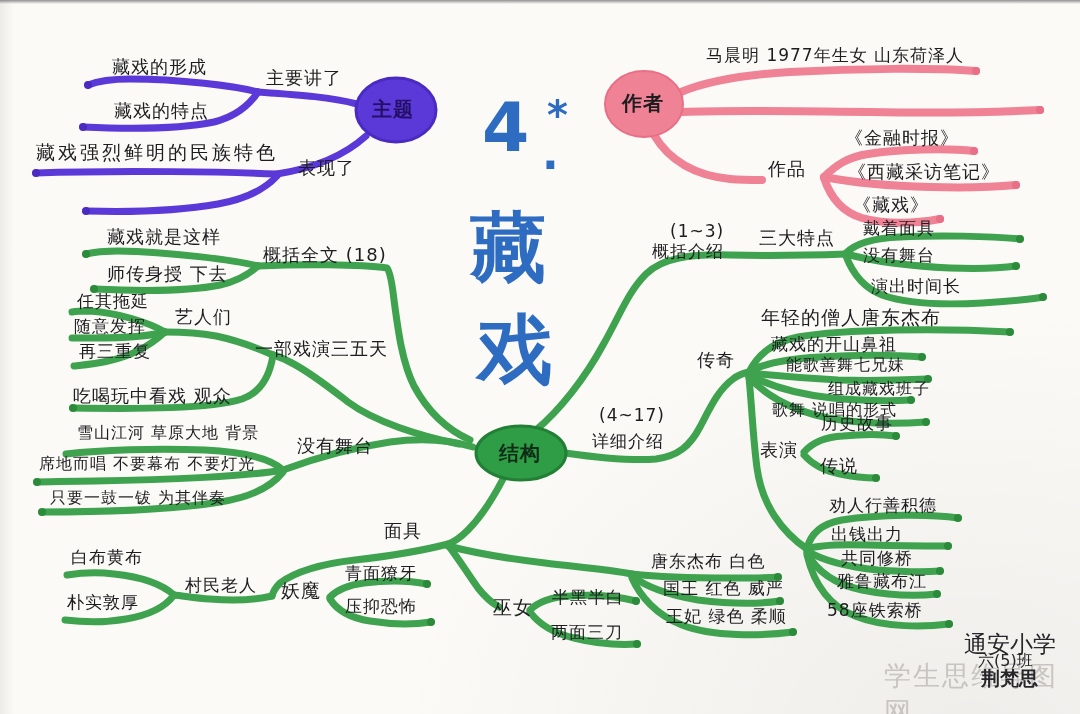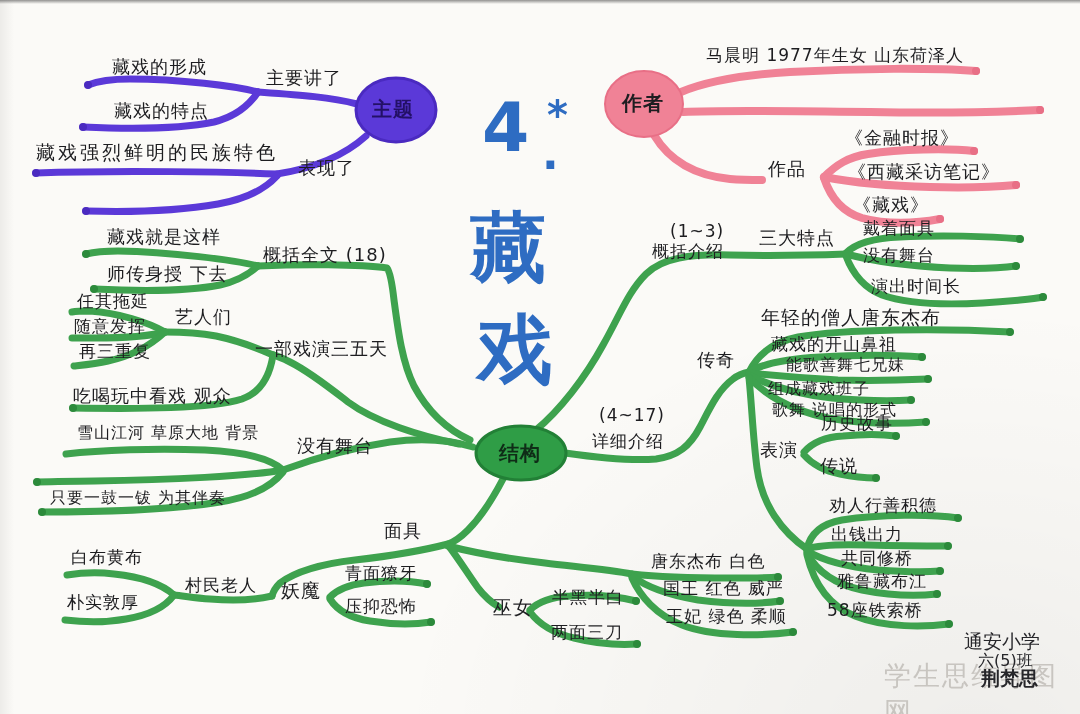--- a/index.html
+++ b/index.html
@@ -175,21 +175,21 @@
   <div class="lbl" style="left:863px;top:219px;font-size:17px;">戴着面具</div>
   <div class="lbl" style="left:863px;top:246px;font-size:17px;">没有舞台</div>
   <div class="lbl" style="left:871px;top:277px;font-size:17px;">演出时间长</div>
 
   <div class="lbl" style="left:599px;top:406px;font-size:17px;">(4~17)</div>
   <div class="lbl" style="left:592px;top:432px;font-size:17px;">详细介绍</div>
   <div class="lbl" style="left:697px;top:350px;font-size:18px;">传奇</div>
   <div class="lbl" style="left:761px;top:307px;font-size:19px;">年轻的僧人唐东杰布</div>
   <div class="lbl" style="left:771px;top:335px;font-size:17px;">藏戏的开山鼻祖</div>
   <div class="lbl" style="left:786px;top:356px;font-size:16px;">能歌善舞七兄妹</div>
-  <div class="lbl" style="left:768px;top:380px;font-size:16px;">组成藏戏班子</div>
+  <div class="lbl" style="left:828px;top:380px;font-size:16px;">组成藏戏班子</div>
   <div class="lbl" style="left:772px;top:401px;font-size:16px;">歌舞 说唱的形式</div>
   <div class="lbl" style="left:760px;top:440px;font-size:18px;">表演</div>
   <div class="lbl" style="left:821px;top:414px;font-size:17px;">历史故事</div>
   <div class="lbl" style="left:820px;top:456px;font-size:18px;">传说</div>
   <div class="lbl" style="left:829px;top:496px;font-size:17px;">劝人行善积德</div>
   <div class="lbl" style="left:831px;top:525px;font-size:17px;">出钱出力</div>
   <div class="lbl" style="left:841px;top:549px;font-size:17px;">共同修桥</div>
   <div class="lbl" style="left:837px;top:572px;font-size:17px;">雅鲁藏布江</div>
   <div class="lbl" style="left:827px;top:601px;font-size:17px;">58座铁索桥</div>
 
@@ -199,34 +199,35 @@
 
   <div class="lbl" style="left:255px;top:339px;font-size:18px;">一部戏演三五天</div>
   <div class="lbl" style="left:175px;top:307px;font-size:18px;">艺人们</div>
   <div class="lbl" style="left:77px;top:292px;font-size:17px;">任其拖延</div>
   <div class="lbl" style="left:74px;top:317px;font-size:17px;">随意发挥</div>
   <div class="lbl" style="left:79px;top:342px;font-size:17px;">再三重复</div>
   <div class="lbl" style="left:73px;top:386px;font-size:18px;">吃喝玩中看戏 观众</div>
 
   <div class="lbl" style="left:297px;top:436px;font-size:18px;">没有舞台</div>
   <div class="lbl" style="left:77px;top:424px;font-size:16px;">雪山江河 草原大地 背景</div>
+  <div class="lbl" style="left:39px;top:455px;font-size:16px;">席地而唱 不要幕布 不要灯光</div>
   <div class="lbl" style="left:50px;top:489px;font-size:16px;">只要一鼓一钹 为其伴奏</div>
 
   <div class="lbl" style="left:384px;top:521px;font-size:18px;">面具</div>
   <div class="lbl" style="left:185px;top:576px;font-size:17px;">村民老人</div>
   <div class="lbl" style="left:71px;top:548px;font-size:17px;">白布黄布</div>
   <div class="lbl" style="left:67px;top:593px;font-size:17px;">朴实敦厚</div>
   <div class="lbl" style="left:281px;top:580px;font-size:19px;">妖魔</div>
   <div class="lbl" style="left:345px;top:564px;font-size:17px;">青面獠牙</div>
   <div class="lbl" style="left:345px;top:597px;font-size:17px;">压抑恐怖</div>
   <div class="lbl" style="left:493px;top:597px;font-size:19px;">巫女</div>
   <div class="lbl" style="left:552px;top:578px;font-size:17px;margin-top:10px;">半黑半白</div>
   <div class="lbl" style="left:551px;top:623px;font-size:17px;">两面三刀</div>
   <div class="lbl" style="left:651px;top:552px;font-size:17px;">唐东杰布 白色</div>
   <div class="lbl" style="left:663px;top:579px;font-size:17px;">国王 红色 威严</div>
   <div class="lbl" style="left:666px;top:607px;font-size:17px;">王妃 绿色 柔顺</div>
 
   <div class="wm" style="left:884px;top:658px;font-size:27px;">学生思维导图网</div>
-  <div class="sig" style="left:964px;top:629px;font-size:19px;">通安小学</div>
+  <div class="sig" style="left:964px;top:629px;font-size:23px;">通安小学</div>
   <div class="sig" style="left:978px;top:651px;font-size:16px;">六(5)班</div>
   <div class="sig" style="left:981px;top:666px;font-size:19px;font-weight:bold;">荆梵思</div>
 
 </div>
 
 </body></html>

